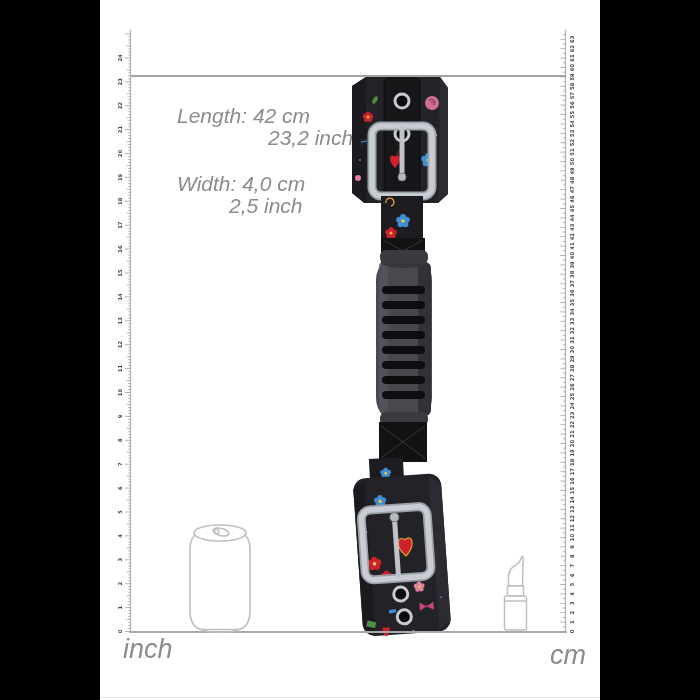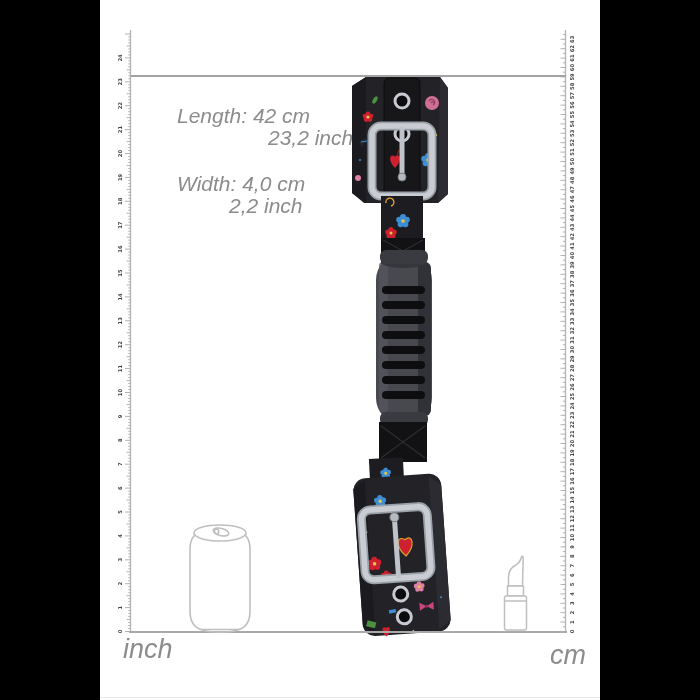--- a/index.html
+++ b/index.html
@@ -444,21 +444,21 @@
       <line x1="560.5" y1="39.299999999999955" x2="565.5" y2="39.299999999999955" stroke="#a9a9a9" stroke-width="0.9"></line>
       <text x="571.8" y="41.09999999999995" text-anchor="middle" font-size="5.2" font-weight="600" fill="#3f3f3f" font-family="&quot;DejaVu Sans&quot;, sans-serif" transform="rotate(-90 571.8 39.299999999999955)">63</text>
       <line x1="562.9" y1="34.60000000000002" x2="565.5" y2="34.60000000000002" stroke="#a9a9a9" stroke-width="0.9"></line>
     </svg>
 
   <div class="length-line"></div>
 
   <div class="measure-text" style="left:177px;top:105px;">Length: 42 cm</div>
   <div class="measure-text" style="left:256px;top:127px;margin-left:12px;">23,2 inch</div>
   <div class="measure-text" style="left:177px;top:173px;">Width: 4,0 cm</div>
-  <div class="measure-text" style="left:229px;top:195px;">2,2 inch</div>
+  <div class="measure-text" style="left:229px;top:195px;">2,5 inch</div>
 
   <svg class="layer" viewBox="0 0 700 700">
     <defs>
       <symbol id="p5" overflow="visible">
         <circle cx="0" cy="-4" r="3"></circle>
           <circle cx="3.8" cy="-1.2" r="3"></circle>
         <circle cx="2.35" cy="3.24" r="3"></circle>
           <circle cx="-2.35" cy="3.24" r="3"></circle>
         <circle cx="-3.8" cy="-1.2" r="3"></circle>
       </symbol>

